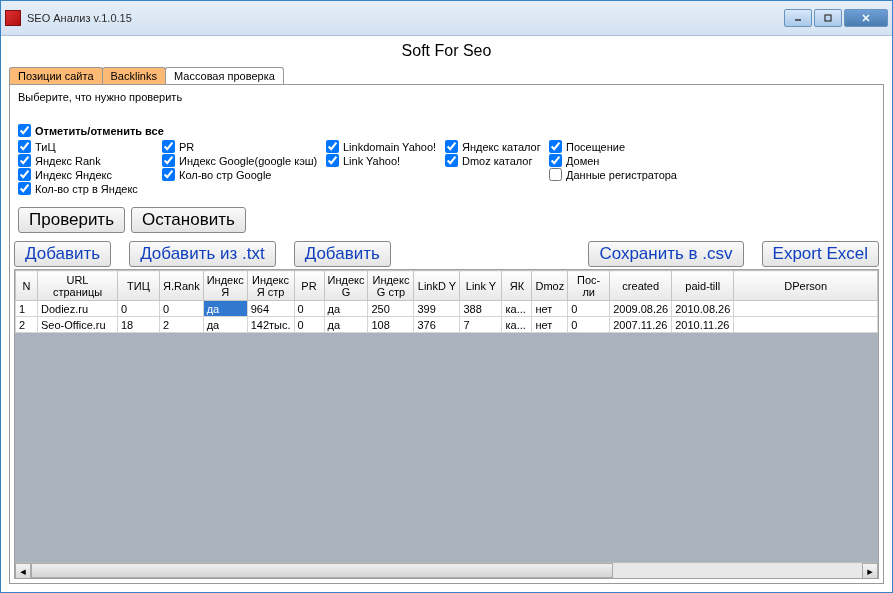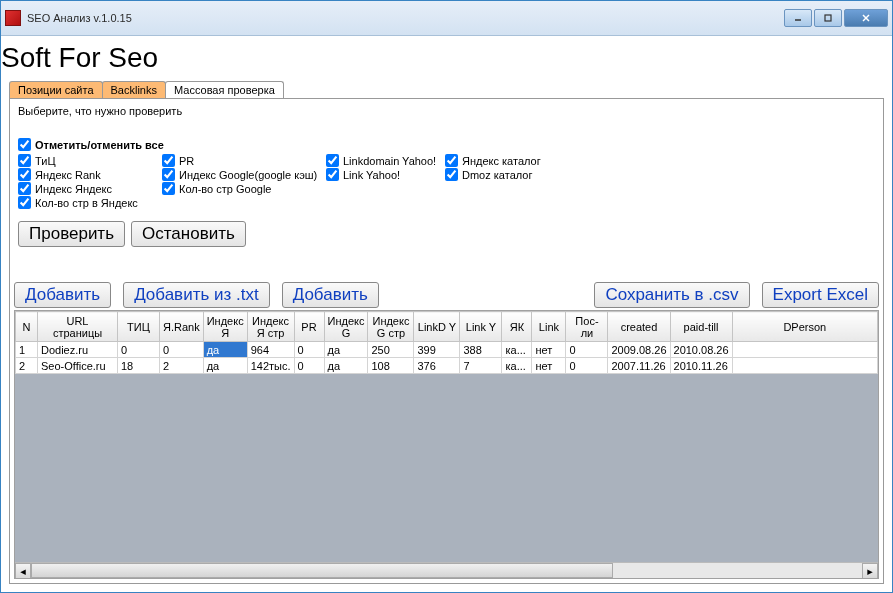--- a/index.html
+++ b/index.html
@@ -45,22 +45,22 @@
 }
 .win-btn.close { width: 44px; background: linear-gradient(#6ea0d8,#4a7cb0); }
 .win-btn svg { width: 10px; height: 10px; }
 .menubar {
   height: 20px;
   background: #f4f4f4;
   padding: 2px 6px;
 }
 .menu-item { padding: 2px 6px; cursor: pointer; }
 .brand {
-  text-align: left;
-  font-size: 28px;
+  text-align: center;
+  font-size: 16px;
   padding: 6px 0 2px;
 }
 .content {
   flex: 1;
   padding: 0 8px 8px;
   display: flex;
   flex-direction: column;
 }
 .tabs-row { display: flex; align-items: flex-end; height: 22px; }
 .tab {
@@ -105,21 +105,21 @@
   cursor: pointer;
   font-size: 17px;
   color: #000;
 }
 .btn.blue { color: #1040c0; }
 .action-row {
   display: flex;
   justify-content: space-between;
   padding: 2px 0;
 }
-.action-left, .action-right { display: flex; gap: 12px; margin-top: 27px; }
+.action-left, .action-right { display: flex; gap: 18px; }
 .table-wrap {
   flex: 1;
   border: 1px solid #a0a0a0;
   background: #aab2bd;
   position: relative;
   overflow: hidden;
 }
 table {
   border-collapse: collapse;
   width: 100%;
@@ -259,20 +259,34 @@
                 </label>
             </div>
             <div class="check-col" style="width:100px">
               <label class="chk">
                   <input type="checkbox" checked="" style="">
                   <span>Яндекс каталог</span>
                 </label>
               <label class="chk">
                   <input type="checkbox" checked="" style="">
                   <span>Dmoz каталог</span>
+                </label>
+            </div>
+            <div class="check-col" style="width:130px">
+              <label class="chk">
+                  <input type="checkbox" checked="" style="">
+                  <span>Посещение</span>
+                </label>
+              <label class="chk">
+                  <input type="checkbox" checked="" style="">
+                  <span>Домен</span>
+                </label>
+              <label class="chk">
+                  <input type="checkbox" style="">
+                  <span>Данные регистратора</span>
                 </label>
             </div>
           </div>
         </div>
         <div class="btn-group-r">
           <div class="btn-row-top">
             <button class="btn">Проверить</button>
             <button class="btn">Остановить</button>
           </div>
         </div>
@@ -300,21 +314,21 @@
               <th style="width:42px">ТИЦ</th>
               <th style="width:42px">Я.Rank</th>
               <th style="width:42px">Индекс Я</th>
               <th style="width:46px">Индекс Я стр</th>
               <th style="width:30px">PR</th>
               <th style="width:42px">Индекс G</th>
               <th style="width:46px">Индекс G стр</th>
               <th style="width:46px">LinkD Y</th>
               <th style="width:42px">Link Y</th>
               <th style="width:30px">ЯК</th>
-              <th style="width:34px">Link</th>
+              <th style="width:34px">Dmoz</th>
               <th style="width:42px">Пос-ли</th>
               <th style="width:62px">created</th>
               <th style="width:62px">paid-till</th>
               <th>DPerson</th>
             </tr>
           </thead>
           <tbody>
             <tr>
               <td>1</td>
               <td>Dodiez.ru</td>

